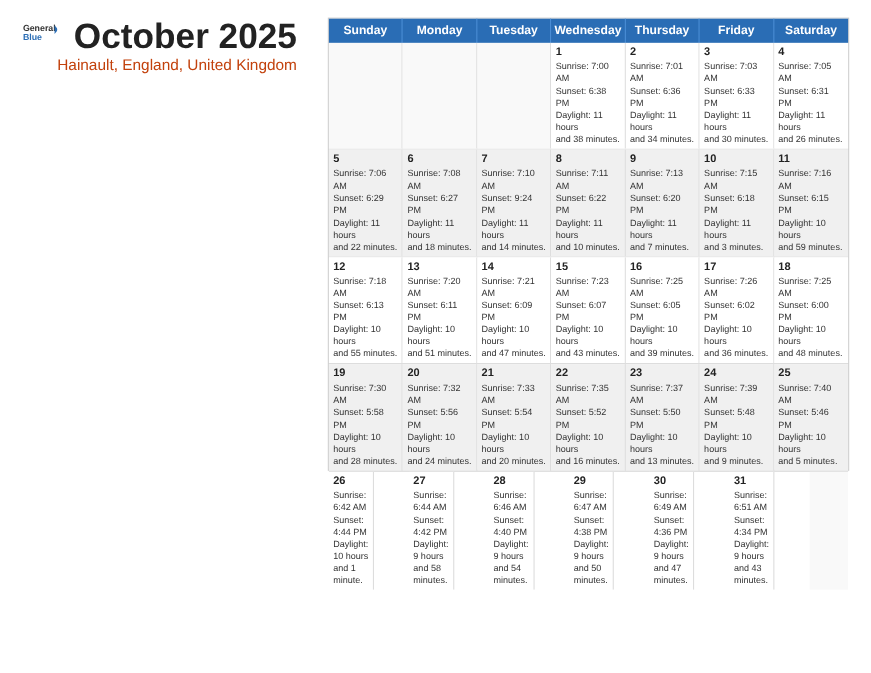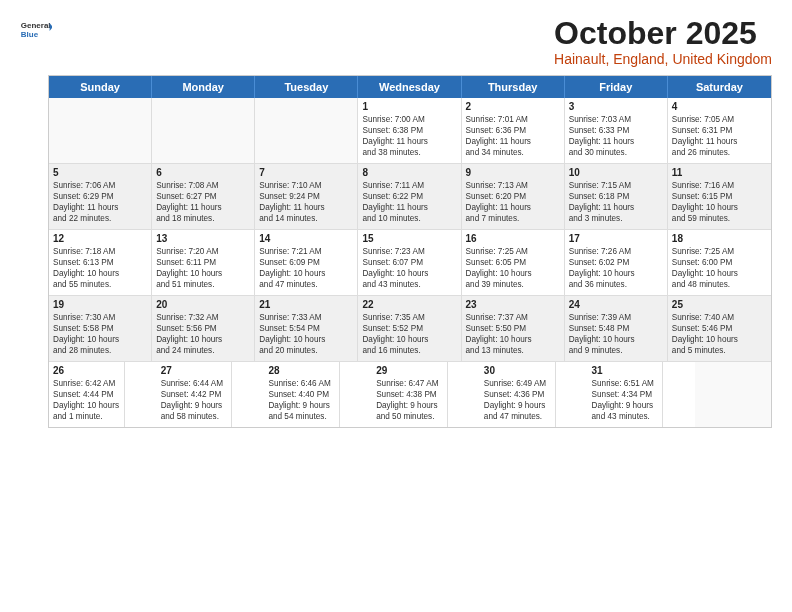--- a/index.html
+++ b/index.html
@@ -8,35 +8,35 @@
       background: #fff;
       width: 792px;
       height: 612px;
       overflow: hidden;
     }
     .page {
       width: 792px;
       height: 440px;
       padding: 16px 20px 12px 20px;
       display: flex;
-      flex-direction: column;
+      flex-direction: row;
     }
     .header {
       display: flex;
       align-items: flex-start;
       justify-content: space-between;
       margin-bottom: 8px;
     }
     .logo {
       display: flex;
       align-items: center;
       gap: 4px;
     }
     .title-block {
-      text-align: left;
+      text-align: right;
     }
     .month-title {
       font-size: 32px;
       font-weight: bold;
       color: #222;
       line-height: 1.1;
     }
     .location {
       font-size: 14px;
       color: #c2410c;

